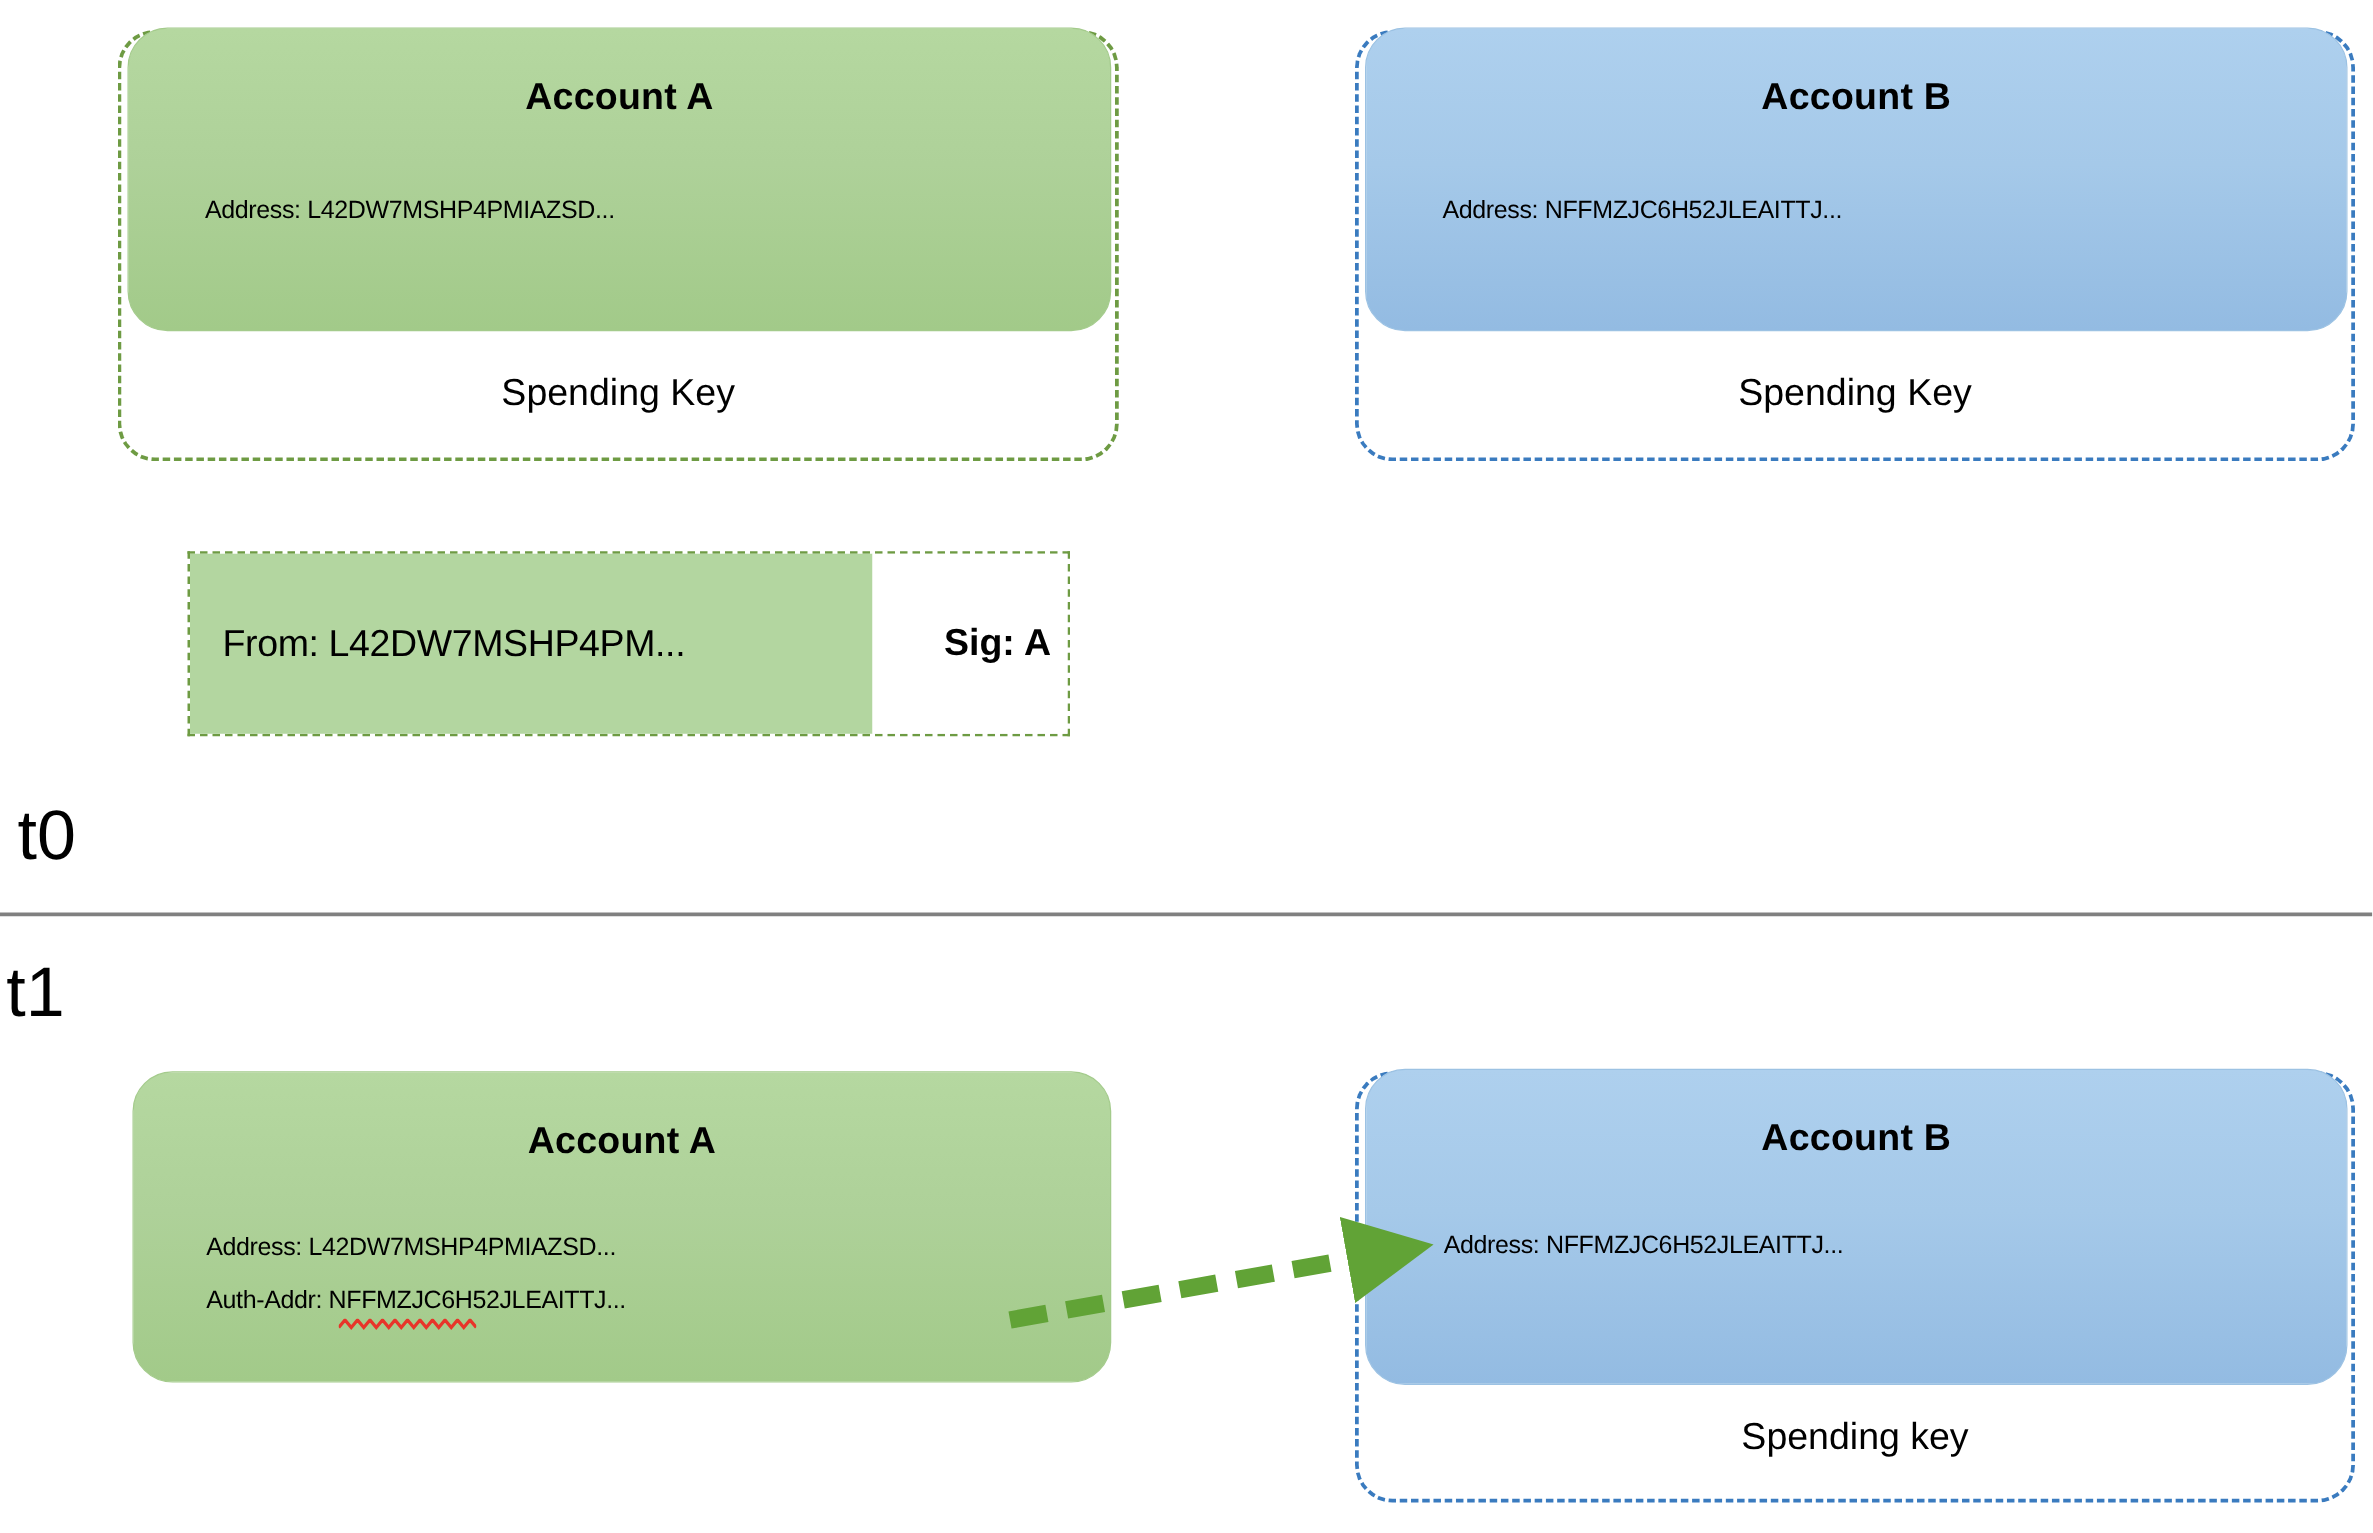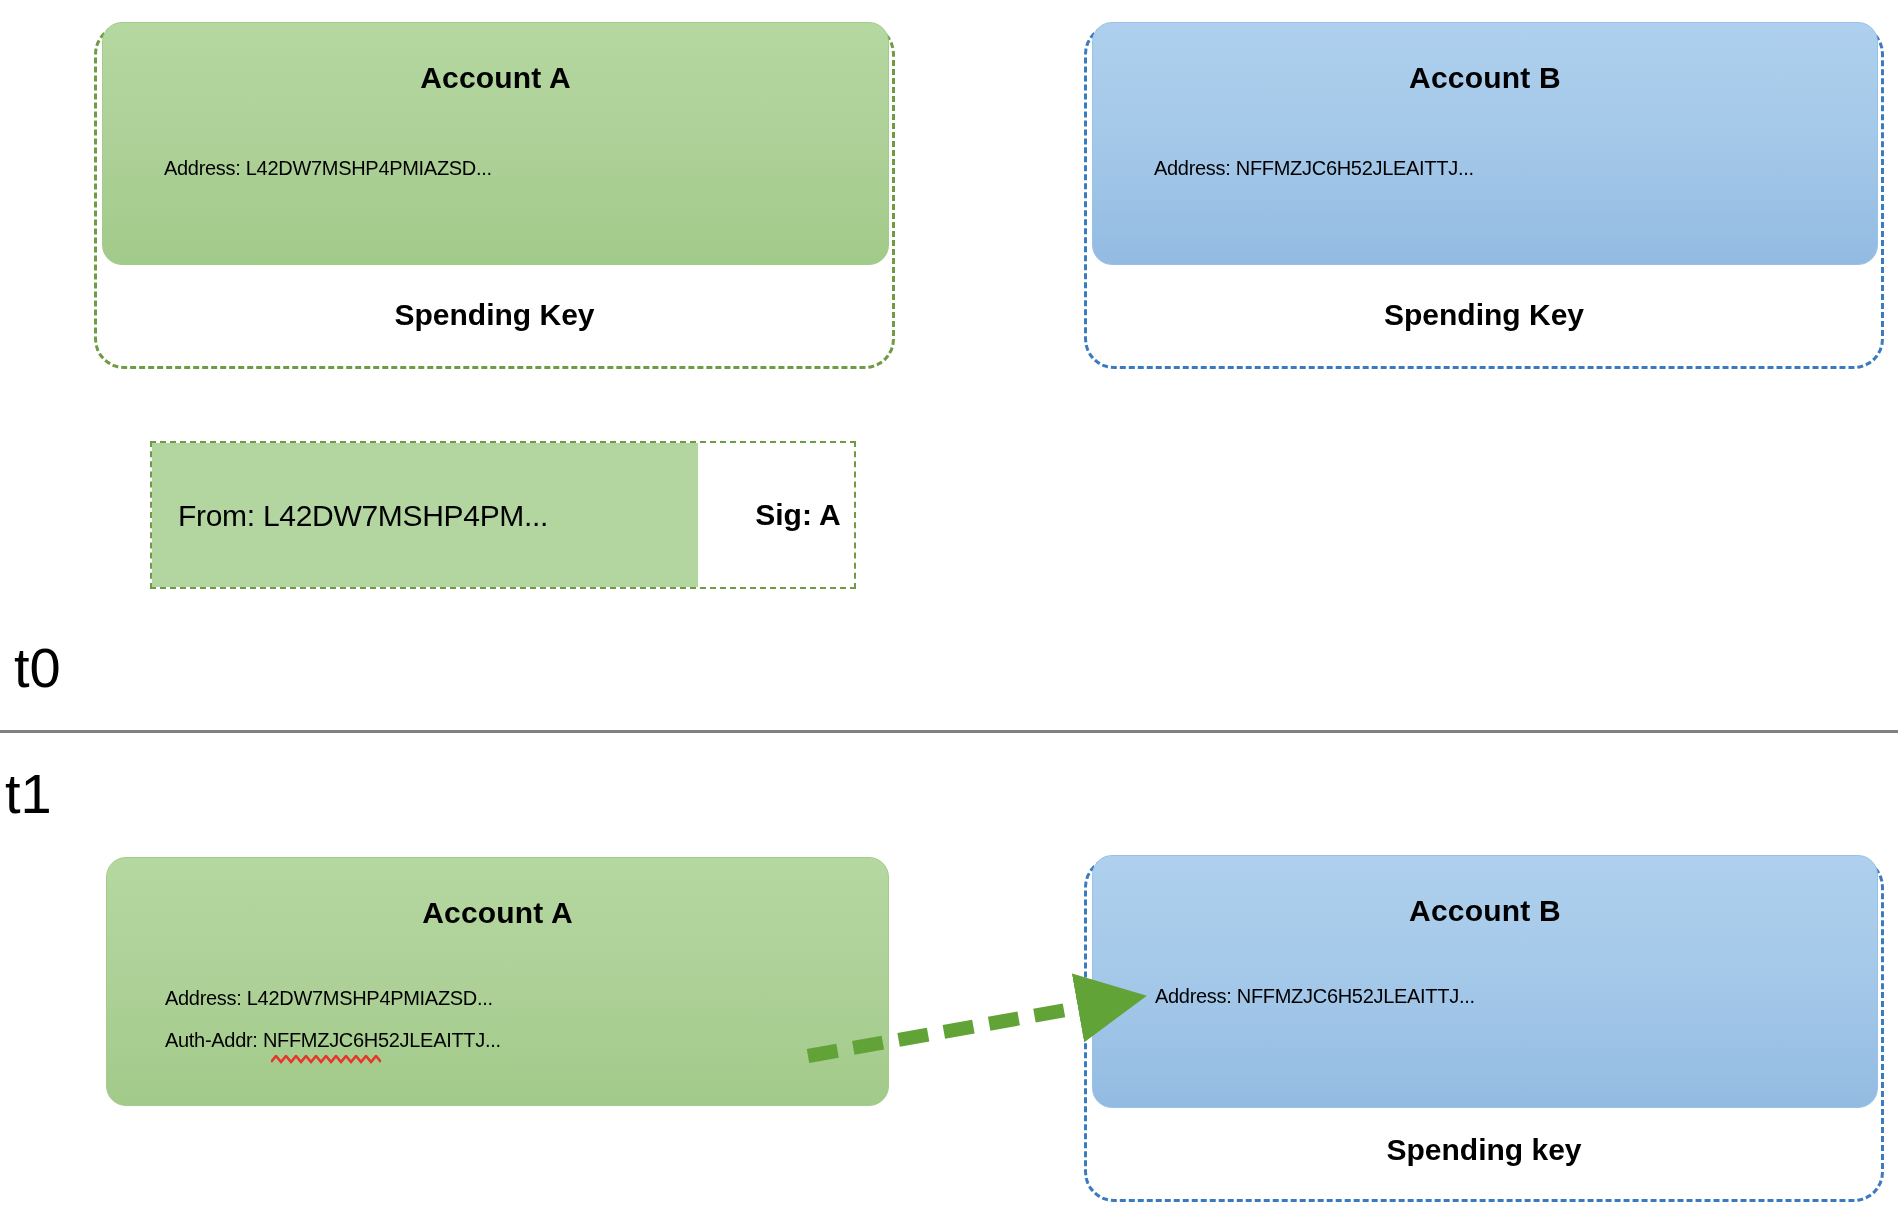--- a/index.html
+++ b/index.html
@@ -29,21 +29,21 @@
   .acct-group.green-group {
     border: 3px dashed #6E9B43;
   }
   .acct-group.blue-group {
     border: 3px dashed #3A7BBF;
   }
 
   .acct-card {
     position: absolute;
     box-sizing: border-box;
-    border-radius: 20px;
+    border-radius: 32px;
     overflow: hidden;
     text-decoration: underline;
   }
   .acct-card.green {
     background: linear-gradient(180deg, #B5D8A0 0%, #AED199 45%, #A2CA89 100%);
     border: 1px solid #A4CB8C;
   }
   .acct-card.blue {
     background: linear-gradient(180deg, #AED0EE 0%, #A5C9E9 45%, #93BBE2 100%);
     border: 1px solid #9CC2E3;
@@ -66,21 +66,21 @@
     line-height: 1.22;
     white-space: nowrap;
     letter-spacing: -0.3px;
   }
 
   .spend-key {
     position: absolute;
     left: 0;
     right: 0;
     text-align: center;
-    font-weight: bold;
+    font-weight: normal;
     font-size: 30px;
     line-height: 1;
   }
 
   
   .txn-wrap {
     position: absolute;
     box-sizing: border-box;
     border: 2px dashed #6E9B43;
     background: #ffffff;

